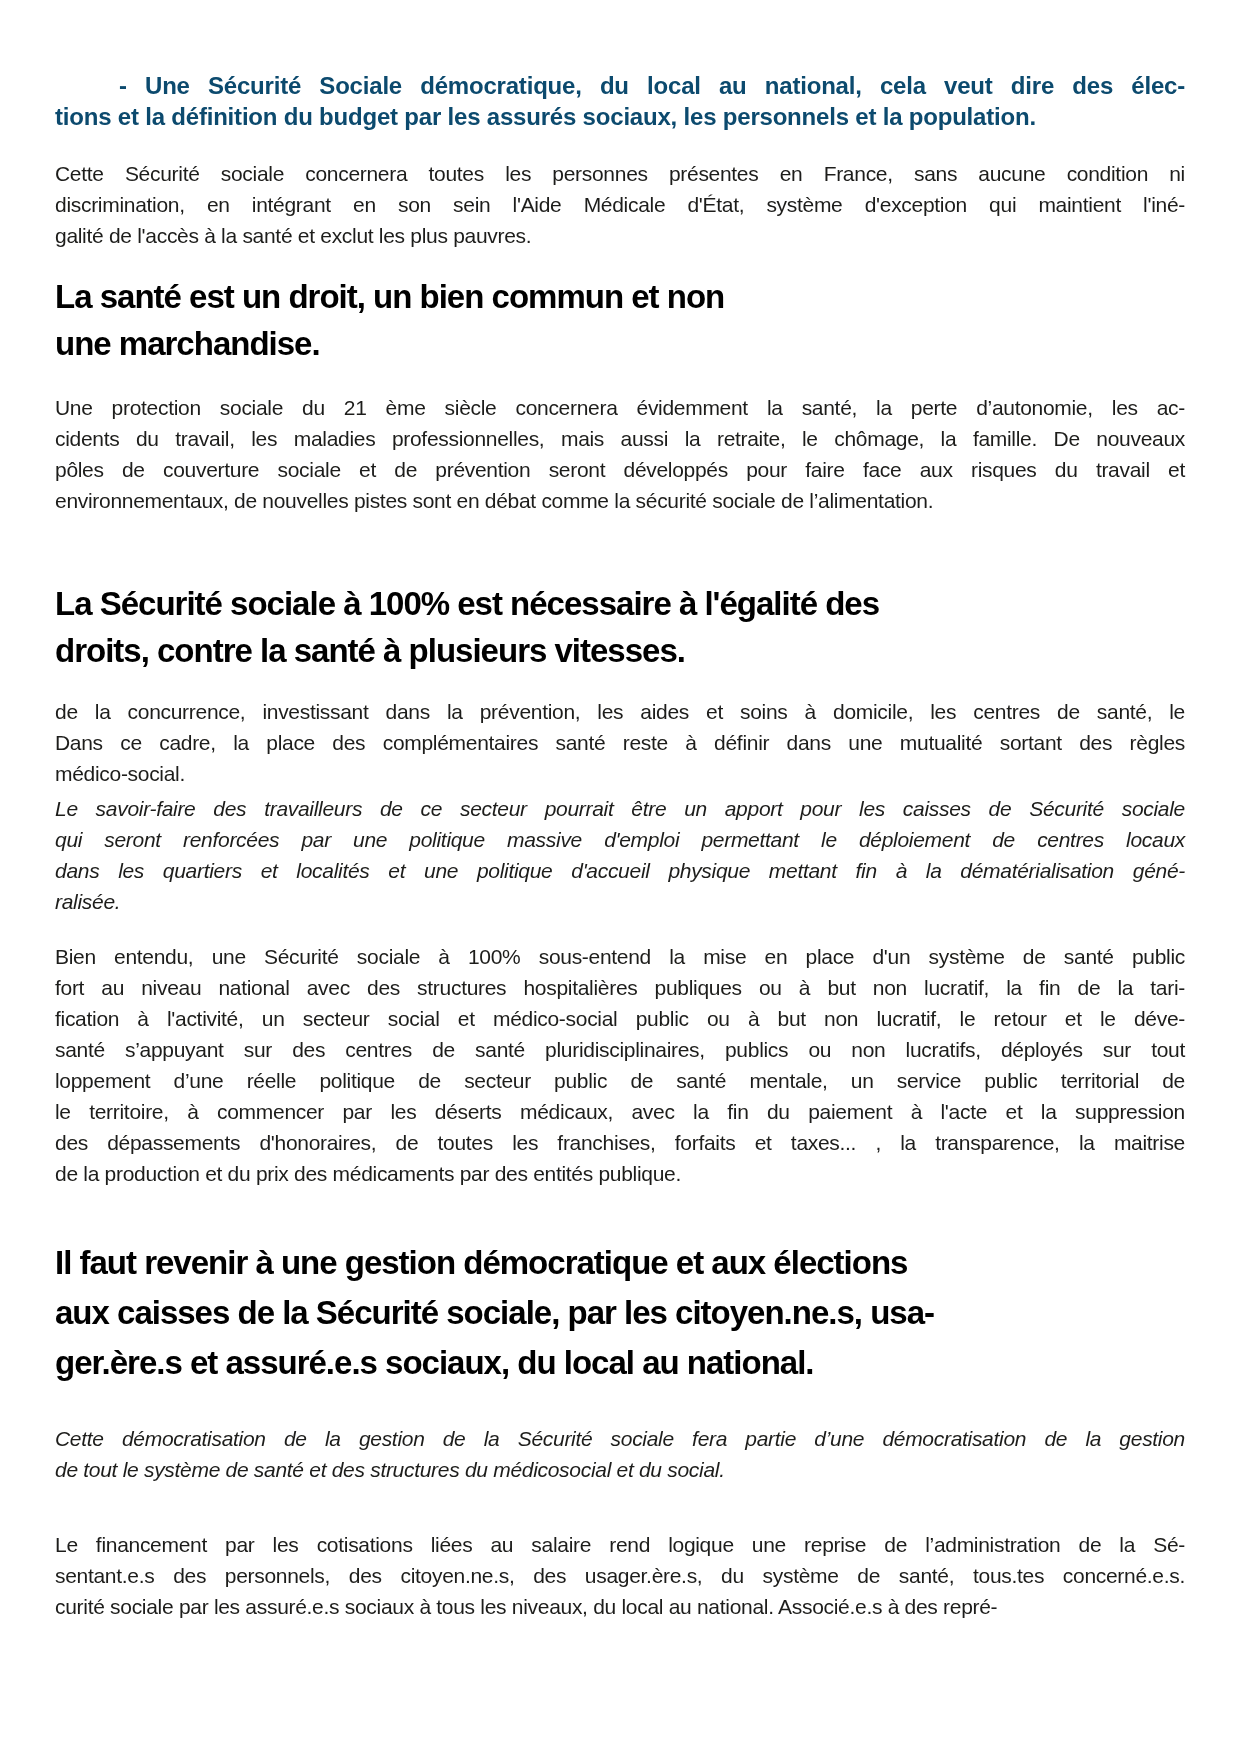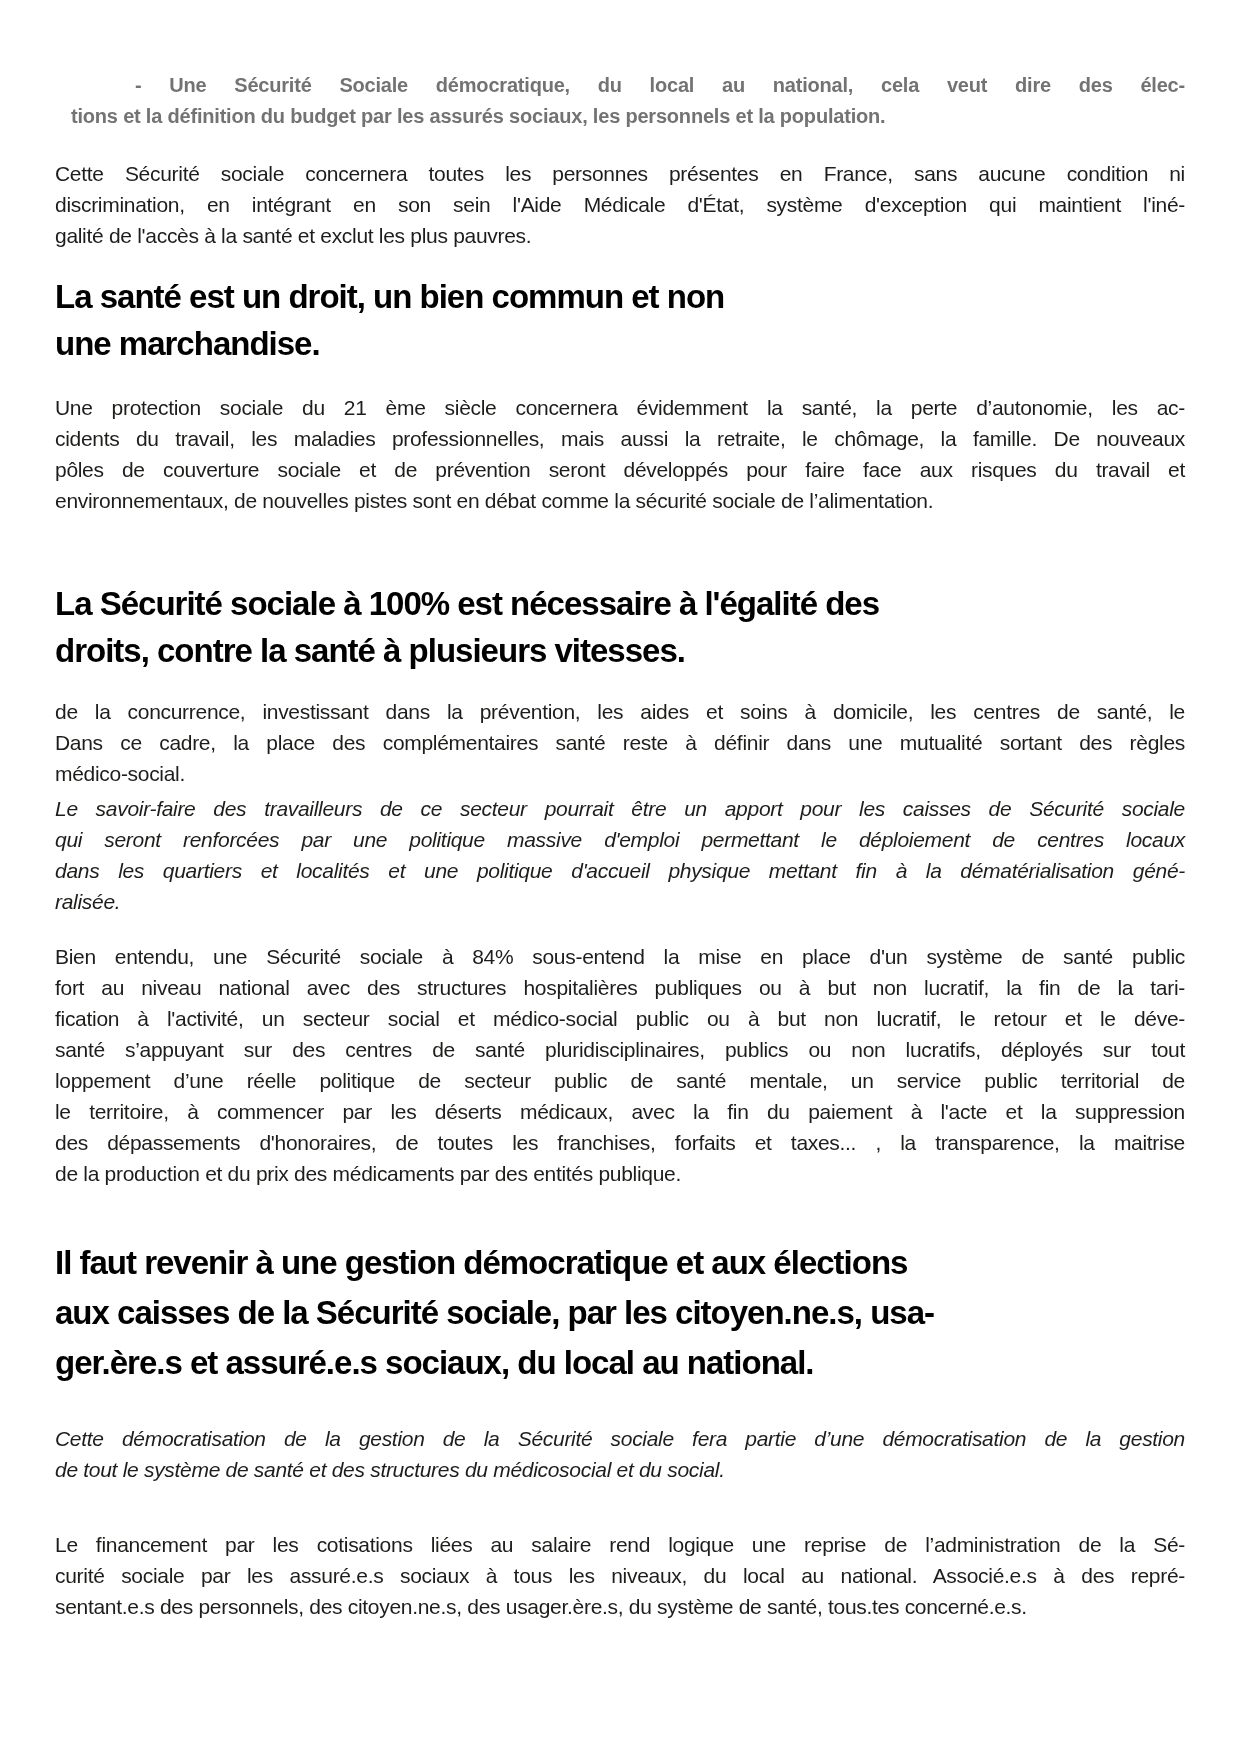--- a/index.html
+++ b/index.html
@@ -24,26 +24,25 @@
     white-space: nowrap;
   }
   .para .line:last-child { text-align-last: left; }
   .para {
     font-size: 21px;
     line-height: 31px;
     letter-spacing: -0.3px;
     font-weight: 400;
   }
   .heading-sm {
-    font-size: 20px;
+    font-size: 24px;
     line-height: 31px;
     letter-spacing: -0.2px;
     font-weight: 700;
-    color: #737373;
-    margin-left: 16px;
+    color: #0c4a6e;
   }
   .heading-sm .line:first-child { text-indent: 64px; }
   .heading-sm .line:last-child  { text-align-last: left; }
   .heading-lg {
     font-size: 33px;
     line-height: 47px;
     letter-spacing: -1px;
     font-weight: 700;
     color: #000000;
   }
@@ -101,21 +100,21 @@
   </section>
 
   <section class="para blk-p4">
     <div class="line">Le savoir-faire des travailleurs de ce secteur pourrait être un apport pour les caisses de Sécurité sociale</div>
     <div class="line">qui seront renforcées par une politique massive d'emploi permettant le déploiement de centres locaux</div>
     <div class="line">dans les quartiers et localités et une politique d'accueil physique mettant fin à la dématérialisation géné-</div>
     <div class="line">ralisée.</div>
   </section>
 
   <section class="para blk-p5">
-    <div class="line">Bien entendu, une Sécurité sociale à 84% sous-entend la mise en place d'un système de santé public</div>
+    <div class="line">Bien entendu, une Sécurité sociale à 100% sous-entend la mise en place d'un système de santé public</div>
     <div class="line">fort au niveau national avec des structures hospitalières publiques ou à but non lucratif, la fin de la tari-</div>
     <div class="line">fication à l'activité, un secteur social et médico-social public ou à but non lucratif, le retour et le déve-</div>
     <div class="line">santé s’appuyant sur des centres de santé pluridisciplinaires, publics ou non lucratifs, déployés sur tout</div>
     <div class="line">loppement d’une réelle politique de secteur public de santé mentale, un service public territorial de</div>
     <div class="line">le territoire, à commencer par les déserts médicaux, avec la fin du paiement à l'acte et la suppression</div>
     <div class="line">des dépassements d'honoraires, de toutes les franchises, forfaits et taxes... , la transparence, la maitrise</div>
     <div class="line">de la production et du prix des médicaments par des entités publique.</div>
   </section>
 
   <section class="heading-lg heading-xl3 blk-h4">
@@ -124,17 +123,17 @@
     <div class="line">ger.ère.s et assuré.e.s sociaux, du local au national.</div>
   </section>
 
   <section class="para blk-p6">
     <div class="line">Cette démocratisation de la gestion de la Sécurité sociale fera partie d’une démocratisation de la gestion</div>
     <div class="line">de tout le système de santé et des structures du médicosocial et du social.</div>
   </section>
 
   <section class="para blk-p7">
     <div class="line">Le financement par les cotisations liées au salaire rend logique une reprise de l’administration de la Sé-</div>
+    <div class="line">sentant.e.s des personnels, des citoyen.ne.s, des usager.ère.s, du système de santé, tous.tes concerné.e.s.</div>
     <div class="line">curité sociale par les assuré.e.s sociaux à tous les niveaux, du local au national. Associé.e.s à des repré-</div>
-    <div class="line">sentant.e.s des personnels, des citoyen.ne.s, des usager.ère.s, du système de santé, tous.tes concerné.e.s.</div>
   </section>
 
 </div>
 
 </body></html>

